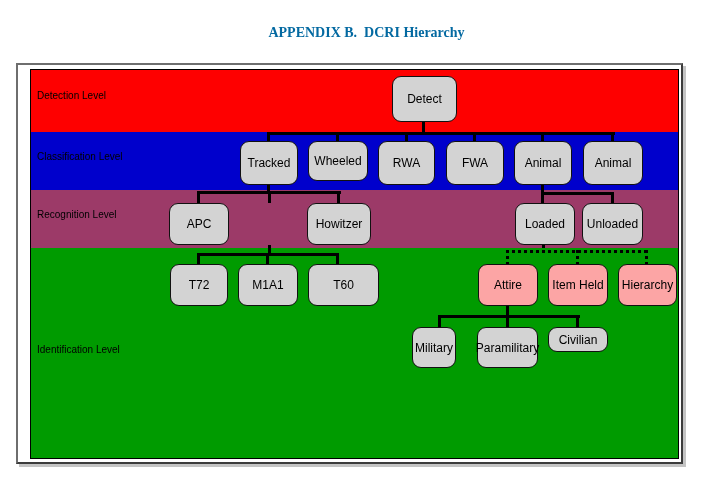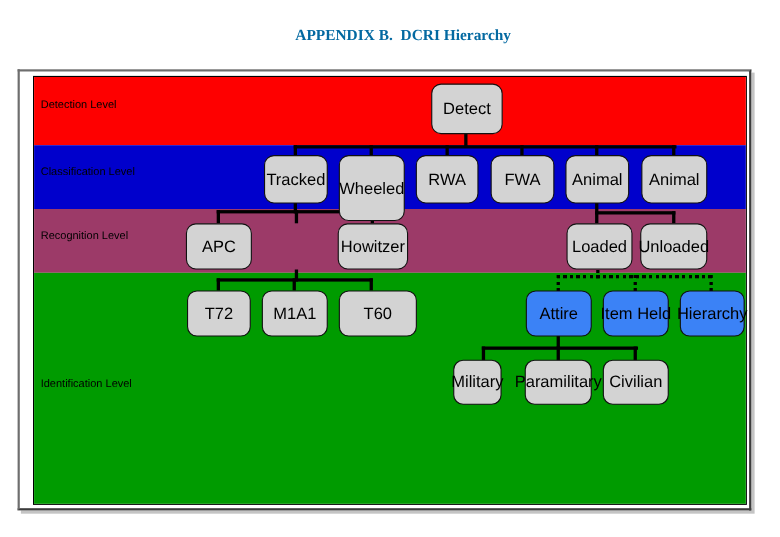--- a/index.html
+++ b/index.html
@@ -14,22 +14,22 @@
   .bands{position:absolute;left:30px;top:69px;width:649px;height:390px;box-sizing:border-box;
          border:1px solid #000;}
   .band{width:100%;}
   .band-red{height:62px;background:#fe0000;}
   .band-blue{height:58px;background:#0000cc;}
   .band-purple{height:58px;background:#9c3a68;}
   .band-green{height:210px;background:#009b00;}
   .lvl{position:absolute;left:37px;font-size:10px;color:#000;white-space:nowrap;}
   .node{position:absolute;box-sizing:border-box;background:#d3d3d3;border:1.5px solid #111;
         border-radius:9px;display:flex;align-items:center;justify-content:center;
-        font-size:15px;color:#000;white-space:nowrap;z-index:3;}
-  .node.hl{background:#3b82f6;}
+        font-size:12px;color:#000;white-space:nowrap;z-index:3;}
+  .node.hl{background:#fca5a5;}
   .ln{position:absolute;background:#000;z-index:2;}
   .dot{position:absolute;background:none;z-index:2;}
   .dot-h{background-image:repeating-linear-gradient(90deg,#000 0 3px,transparent 3px 6px);}
   .dot-v{background-image:repeating-linear-gradient(180deg,#000 0 3px,transparent 3px 6px);}
 </style>
 </head>
 <body>
 
 <div id="page">
 
@@ -82,35 +82,35 @@
 
   <div class="ln" style="left:506px;top:305px;width:3px;height:12px"></div>
   <div class="ln" style="left:438px;top:315px;width:142px;height:3px"></div>
   <div class="ln" style="left:438px;top:315px;width:3px;height:13px"></div>
   <div class="ln" style="left:506px;top:315px;width:3px;height:13px"></div>
   <div class="ln" style="left:576px;top:315px;width:3px;height:13px"></div>
 
   <div class="node" style="left:392px;top:76px;width:65px;height:46px">Detect</div>
 
   <div class="node" style="left:240px;top:141px;width:58px;height:44px">Tracked</div>
-  <div class="node" style="left:308px;top:141px;width:60px;height:60px">Wheeled</div>
+  <div class="node" style="left:308px;top:141px;width:60px;height:40px">Wheeled</div>
   <div class="node" style="left:378px;top:141px;width:57px;height:44px">RWA</div>
   <div class="node" style="left:446px;top:141px;width:58px;height:44px">FWA</div>
   <div class="node" style="left:514px;top:141px;width:58px;height:44px">Animal</div>
   <div class="node" style="left:583px;top:141px;width:60px;height:44px">Animal</div>
 
   <div class="node" style="left:169px;top:203px;width:60px;height:42px">APC</div>
   <div class="node" style="left:307px;top:203px;width:64px;height:42px">Howitzer</div>
   <div class="node" style="left:515px;top:203px;width:60px;height:42px">Loaded</div>
   <div class="node" style="left:582px;top:203px;width:61px;height:42px">Unloaded</div>
 
   <div class="node" style="left:170px;top:264px;width:58px;height:42px">T72</div>
   <div class="node" style="left:238px;top:264px;width:60px;height:42px">M1A1</div>
   <div class="node" style="left:308px;top:264px;width:71px;height:42px">T60</div>
   <div class="node hl" style="left:478px;top:264px;width:60px;height:42px">Attire</div>
   <div class="node hl" style="left:548px;top:264px;width:60px;height:42px">Item Held</div>
   <div class="node hl" style="left:618px;top:264px;width:59px;height:42px">Hierarchy</div>
 
   <div class="node" style="left:412px;top:327px;width:44px;height:41px">Military</div>
   <div class="node" style="left:477px;top:327px;width:61px;height:41px">Paramilitary</div>
-  <div class="node" style="left:548px;top:327px;width:60px;height:41px">Civilian</div>
+  <div class="node" style="left:548px;top:327px;width:60px;height:25px">Civilian</div>
 
 </div>
 
 </body></html>

